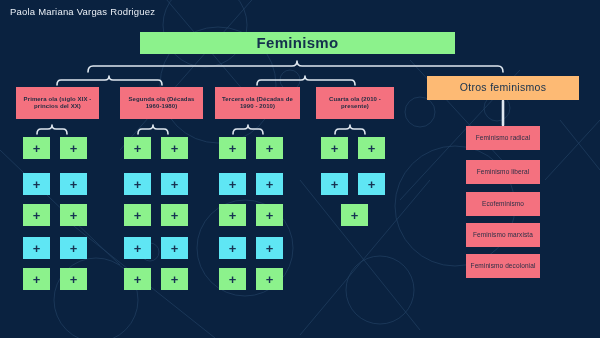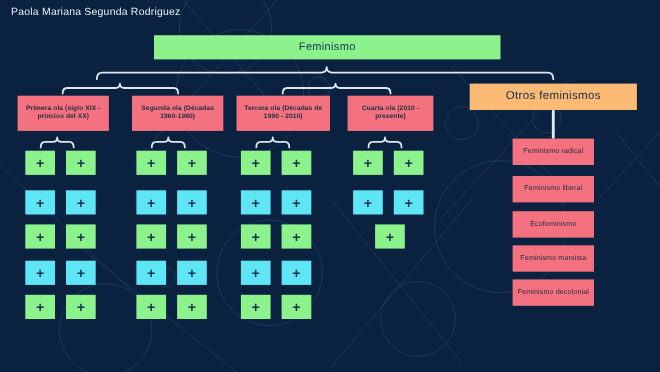--- a/index.html
+++ b/index.html
@@ -21,21 +21,21 @@
   }
 
   .node{
     position:absolute;box-sizing:border-box;
     display:flex;align-items:center;justify-content:center;
     text-align:center;line-height:1.12;
     color:#132a46;
   }
   .title-node{
     background:#8cf28c;color:#14304d;
-    font-size:10px;font-weight:400;letter-spacing:.3px;
+    font-size:15px;font-weight:700;letter-spacing:.3px;
   }
   .cyan-node{
     background:#fdba74;color:#14304d;
     font-size:10.5px;letter-spacing:.3px;
   }
   .wave-node{
     background:#f4717f;color:#1d2b40;
     font-size:6px;font-weight:bold;padding:2px 3px;
     letter-spacing:.1px;
   }
@@ -94,21 +94,21 @@
       <path d="M 37 134 Q 37 129 41 129 L 48 129 Q 52 129 52 125 Q 52 129 56 129 L 63 129 Q 67 129 67 134"></path>
       <path d="M 138 134 Q 138 129 142 129 L 149 129 Q 153 129 153 125 Q 153 129 157 129 L 164 129 Q 168 129 168 134"></path>
       <path d="M 233 134 Q 233 129 237 129 L 244 129 Q 248 129 248 125 Q 248 129 252 129 L 259 129 Q 263 129 263 134"></path>
       <path d="M 335 134 Q 335 129 339 129 L 346 129 Q 350 129 350 125 Q 350 129 354 129 L 361 129 Q 365 129 365 134"></path>
 
       <path d="M 503 101 L 503 125" stroke-width="2.6"></path>
     </g>
   </svg>
 
   <div class="layer">
-    <div class="author">Paola Mariana Segunda Rodriguez</div>
+    <div class="author">Paola Mariana Vargas Rodriguez</div>
 
     <div class="node title-node" style="left:140px;top:32px;width:315px;height:22px;">
       <span>Feminismo</span>
     </div>
 
     <div class="node cyan-node" style="left:427px;top:76px;width:152px;height:24px;">
       <span>Otros feminismos</span>
     </div>
 
     <div class="node wave-node" style="left:16px;top:87px;width:83px;height:32px;">

